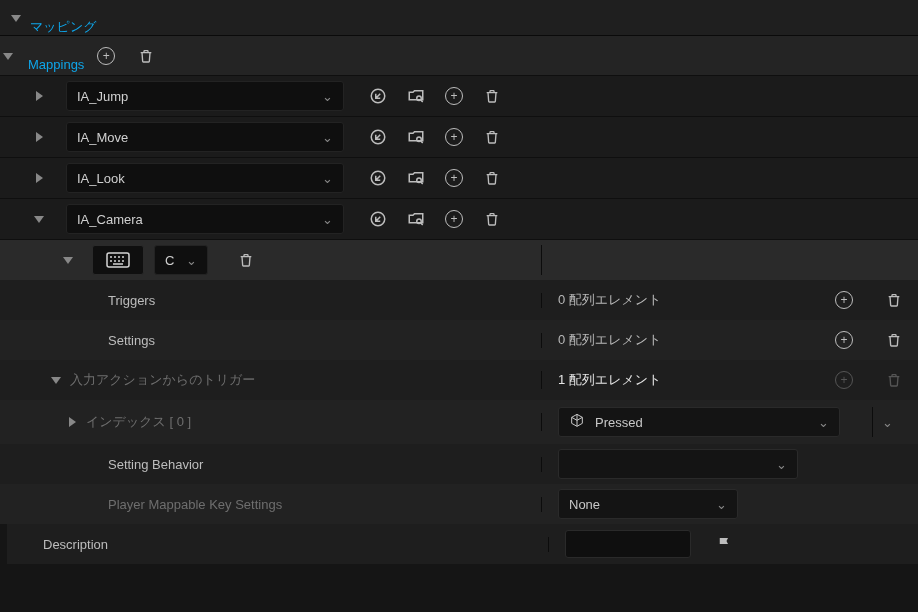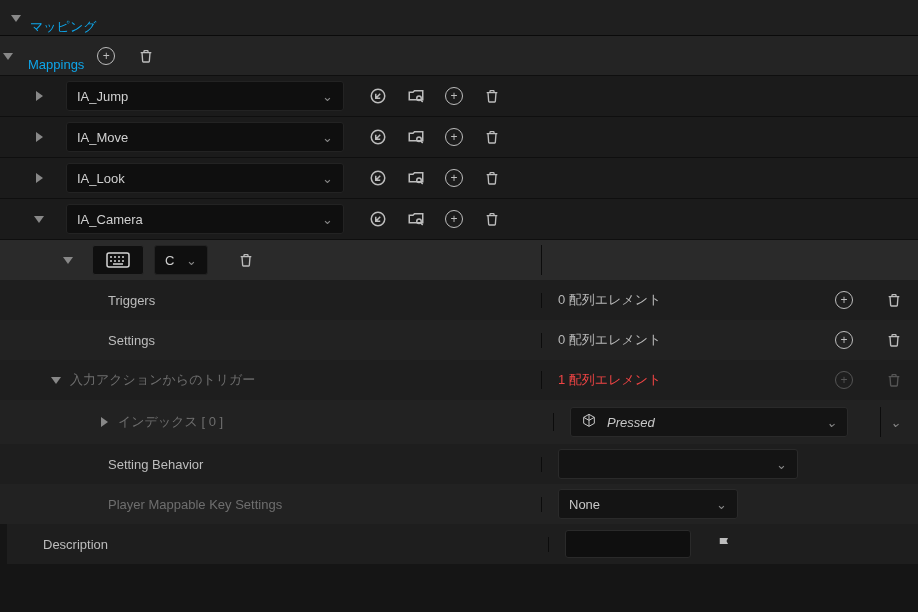--- a/index.html
+++ b/index.html
@@ -376,42 +376,42 @@
   <div class="split" style="background:#1e1e1e;">
     <div class="left" style="padding-left:48px;">
       <span class="expand-toggle">
         <svg viewBox="0 0 10 10">
             <path d="M0 2 L10 2 L5 9 Z" fill="currentColor"></path>
           </svg>
       </span>
       <span class="label dim">入力アクションからのトリガー</span>
     </div>
     <div class="right">
-      <span class="value-text" style="color:#ef4444;">1 配列エレメント</span>
+      <span class="value-text" style="color:#e5e5e5;">1 配列エレメント</span>
       <span class="icon-btn dim">
           <span class="circ-plus">+</span>
         </span>
       <span class="icon-btn trash dim">
         <svg viewBox="0 0 24 24" fill="none" stroke="currentColor" stroke-width="2">
             <path d="M4 7h16M9 7V5a1 1 0 011-1h4a1 1 0 011 1v2M6 7l1 13a1 1 0 001 1h8a1 1 0 001-1l1-13"></path>
           </svg>
       </span>
     </div>
   </div>
 
   <div class="split" style="background:#222; min-height:44px;">
-    <div class="left" style="padding-left:84px;margin-left:12px;">
+    <div class="left" style="padding-left:64px;">
       <span class="expand-toggle">
         <svg viewBox="0 0 10 10">
             <path d="M2 0 L9 5 L2 10 Z" fill="currentColor"></path>
           </svg>
       </span>
       <span class="label dim">インデックス [ 0 ]</span>
     </div>
-    <div class="right" style="padding-right:8px;font-style:italic;">
+    <div class="right" style="padding-right:16px;">
       <div class="sel full" style="margin-right:10px;">
         <span>
           <svg width="16" height="16" viewBox="0 0 24 24" fill="none" stroke="currentColor" stroke-width="1.5">
               <path d="M12 2l8 4.5v9L12 20l-8-4.5v-9L12 2z"></path>
               <path d="M12 2v18M4 6.5l8 4.5 8-4.5"></path>
             </svg>
         </span>
         <span>Pressed</span>
         <span class="chev">⌄</span>
       </div>

